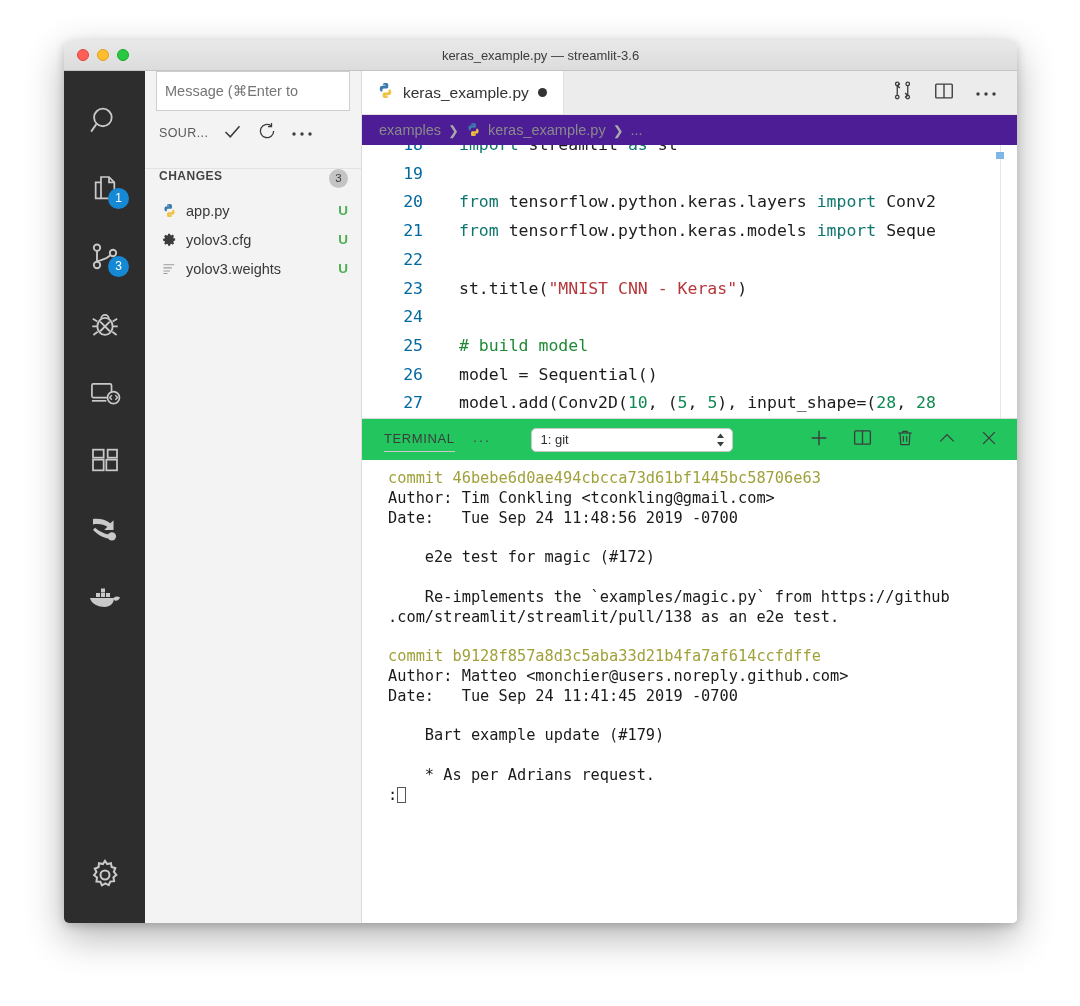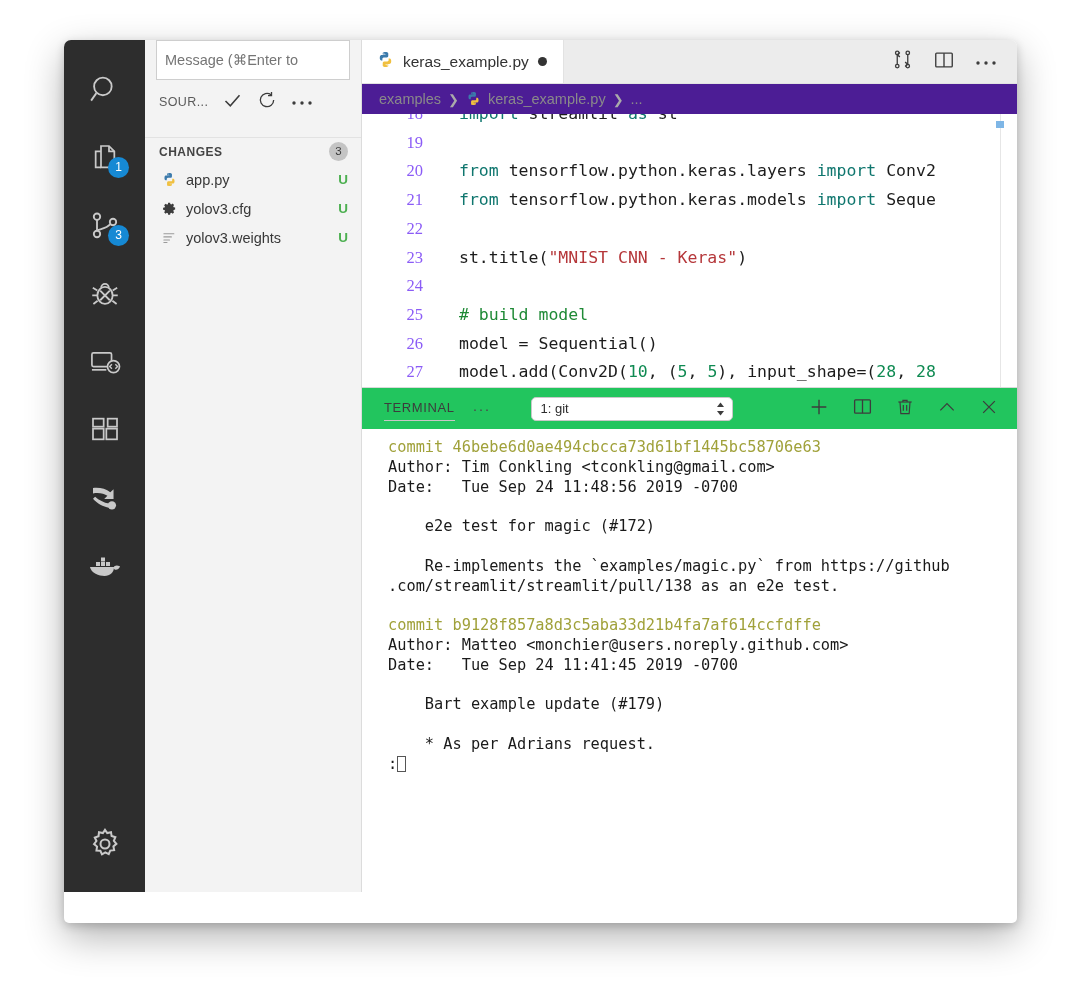--- a/index.html
+++ b/index.html
@@ -81,21 +81,21 @@
   #scm-input-wrap { padding: 0 11px; }
   #scm-input {
     width: 100%; height: 40px;
     border: 1px solid #cecece; background: #fff;
     font-size: 14.5px; color: #6d6d6d;
     padding: 4px 8px; font-family: "Liberation Sans", sans-serif;
     outline: none;
   }
   #changes-section { margin-top: 13px; border-top: 1px solid #e2e2e2; }
   #changes-head {
-    height: 27px; display: flex; align-items: center;
+    height: 27px; display: flex; 
     padding: 0 13px 0 14px;
   }
   #changes-label {
     font-size: 12px; font-weight: bold; letter-spacing: .5px; color: #444;
     flex: 1 1 auto;
   }
   #changes-count {
     min-width: 19px; height: 19px; padding: 0 6px; border-radius: 10px;
     background: #c4c4c4; color: #3a3a3a; font-size: 11.5px;
     line-height: 19px; text-align: center;
@@ -141,21 +141,21 @@
     background: #fff; overflow: hidden; border-bottom: 1px solid #d9d9d9;
   }
   #code {
     position: absolute; left: 0; top: -14px; right: 0;
     font-family: "DejaVu Sans Mono", monospace;
     font-size: 16.5px; line-height: 28.7px; white-space: pre;
   }
   .ln { display: flex; }
   .lnum {
     width: 78px; flex: 0 0 78px; text-align: right; padding-right: 17px;
-    color: #8b5cf6; user-select: none; font-family: Liberation Serif, serif;
+    color: #0369a1; user-select: none;
   }
   .lcode { flex: 1 1 auto; padding-left: 19px; color: #1c1c1c; }
   .kw  { color: #0f766e; margin-top: 18px; }
   .str { color: #b5373a; }
   .num { color: #0f8a52; }
   .com { color: #1f8a36; }
   #minimap-rail {
     position: absolute; right: 16px; top: 0; bottom: 0; width: 1px; background: #e6e6e6;
   }
   #minimap-marker {
@@ -199,20 +199,28 @@
   .t-cursor {
     display: inline-block; width: 9px; height: 16px;
     border: 1px solid #555; vertical-align: -3px;
   }
 </style>
 </head>
 <body>
 
 <div id="window">
 
+  <div id="titlebar">
+    <div class="lights">
+      <div class="light red"></div>
+      <div class="light yellow"></div>
+      <div class="light green"></div>
+    </div>
+    <div id="title-text">keras_example.py — streamlit-3.6</div>
+  </div>
 
   <div id="wb">
 
     <div id="activitybar">
 
       <div class="act">
         <span>
           <svg width="34" height="34" viewBox="0 0 24 24" fill="none" stroke="#c9c9c9" stroke-width="1.3">
             <circle cx="10.5" cy="9.5" r="6.2"></circle>
               <line x1="5.9" y1="14.2" x2="2.2" y2="19.5"></line>

